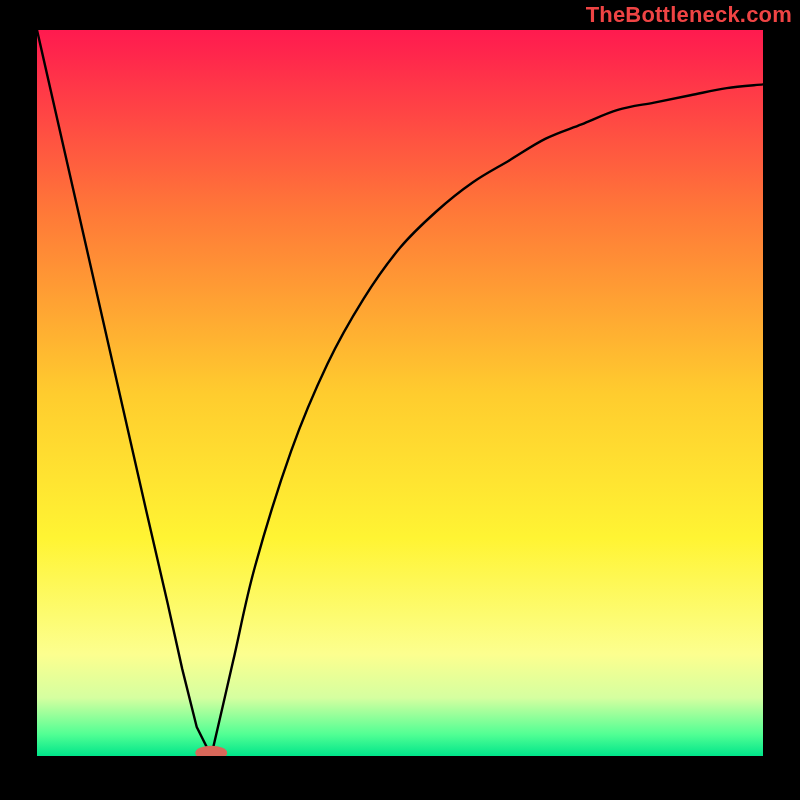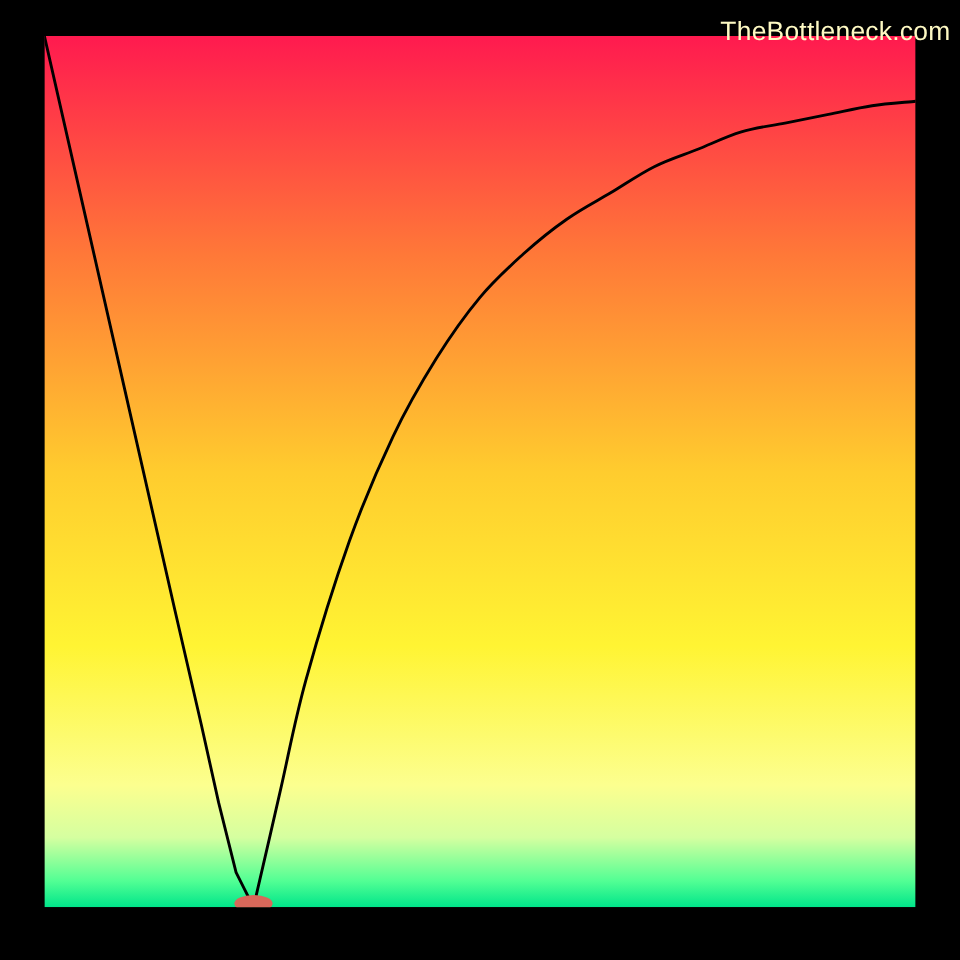--- a/index.html
+++ b/index.html
@@ -12,25 +12,25 @@
     font-family: Arial, Helvetica, sans-serif;
   }
   .frame {
     position: relative;
     width: 800px;
     height: 800px;
     background: #000;
   }
   .watermark {
     position: absolute;
-    top: 13px;
+    top: 2px;
     right: 8px;
-    color: #fef9c3;
+    color: #ef4444;
     font-size: 22px;
-    font-weight: 400;
+    font-weight: 700;
     letter-spacing: 0.2px;
     z-index: 3;
   }
   .plot-wrap {
     position: absolute;
     left: 37px;
     top: 30px;
     width: 726px;
     height: 726px;
   }

